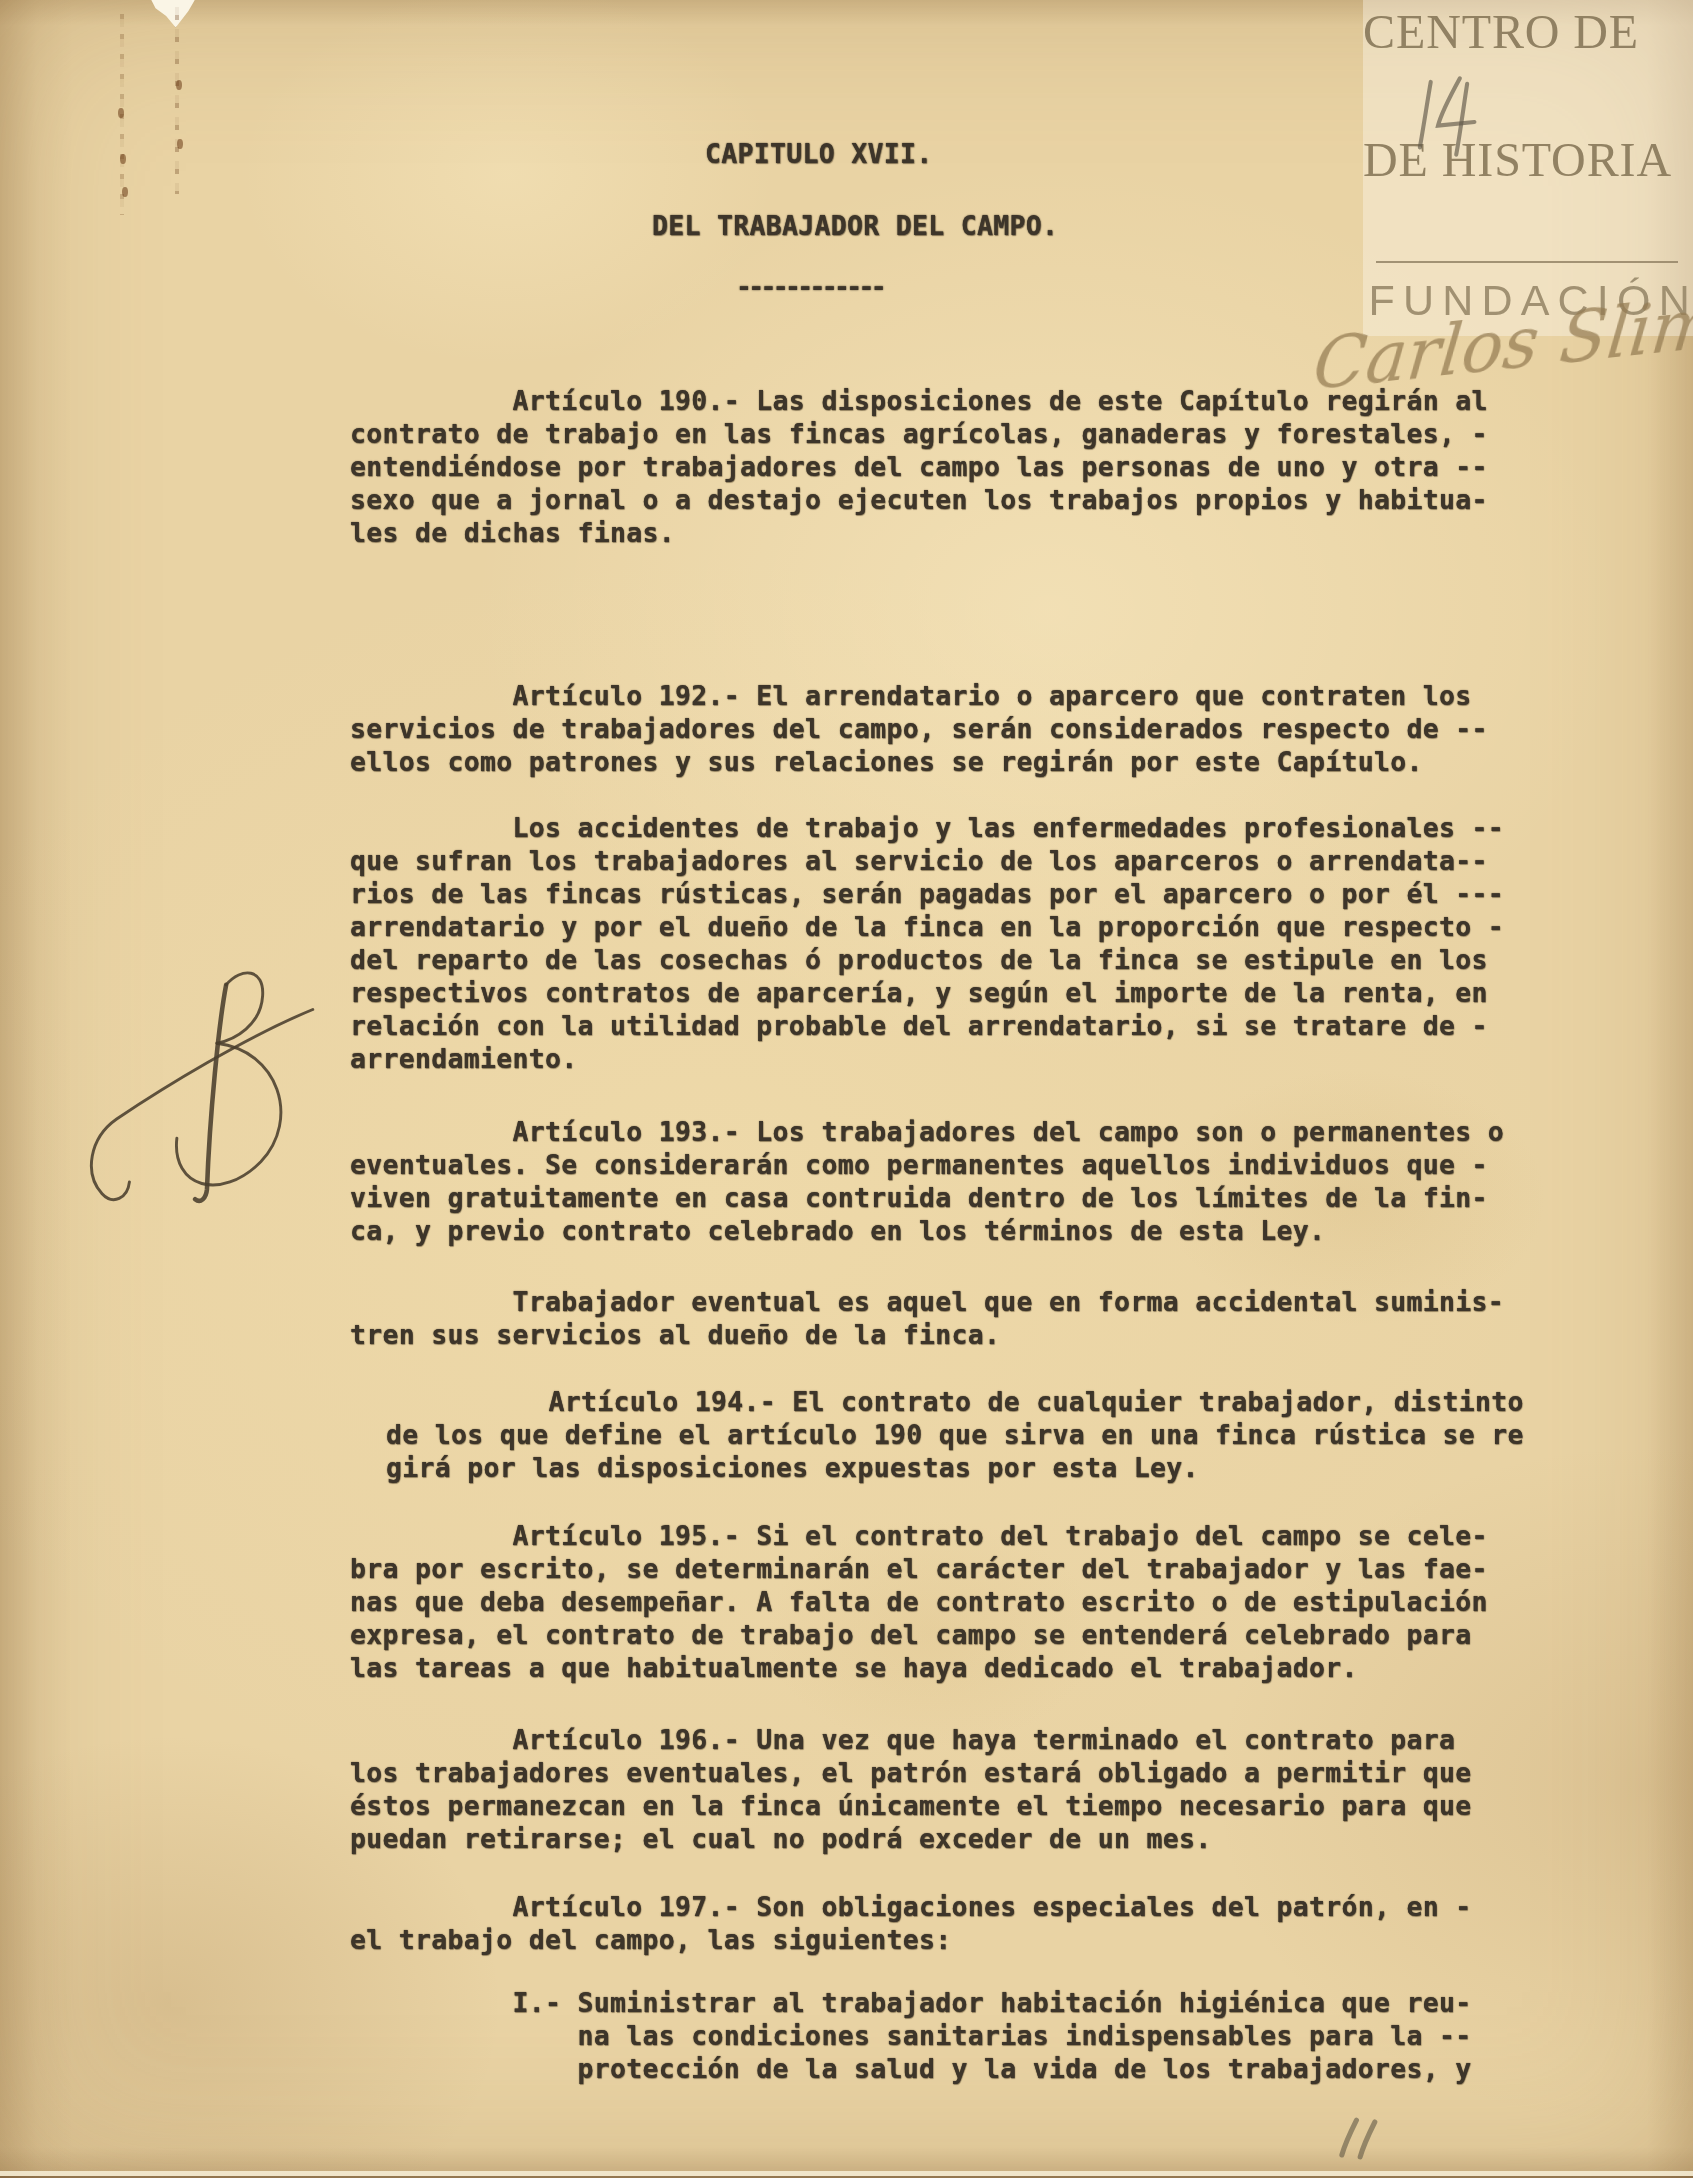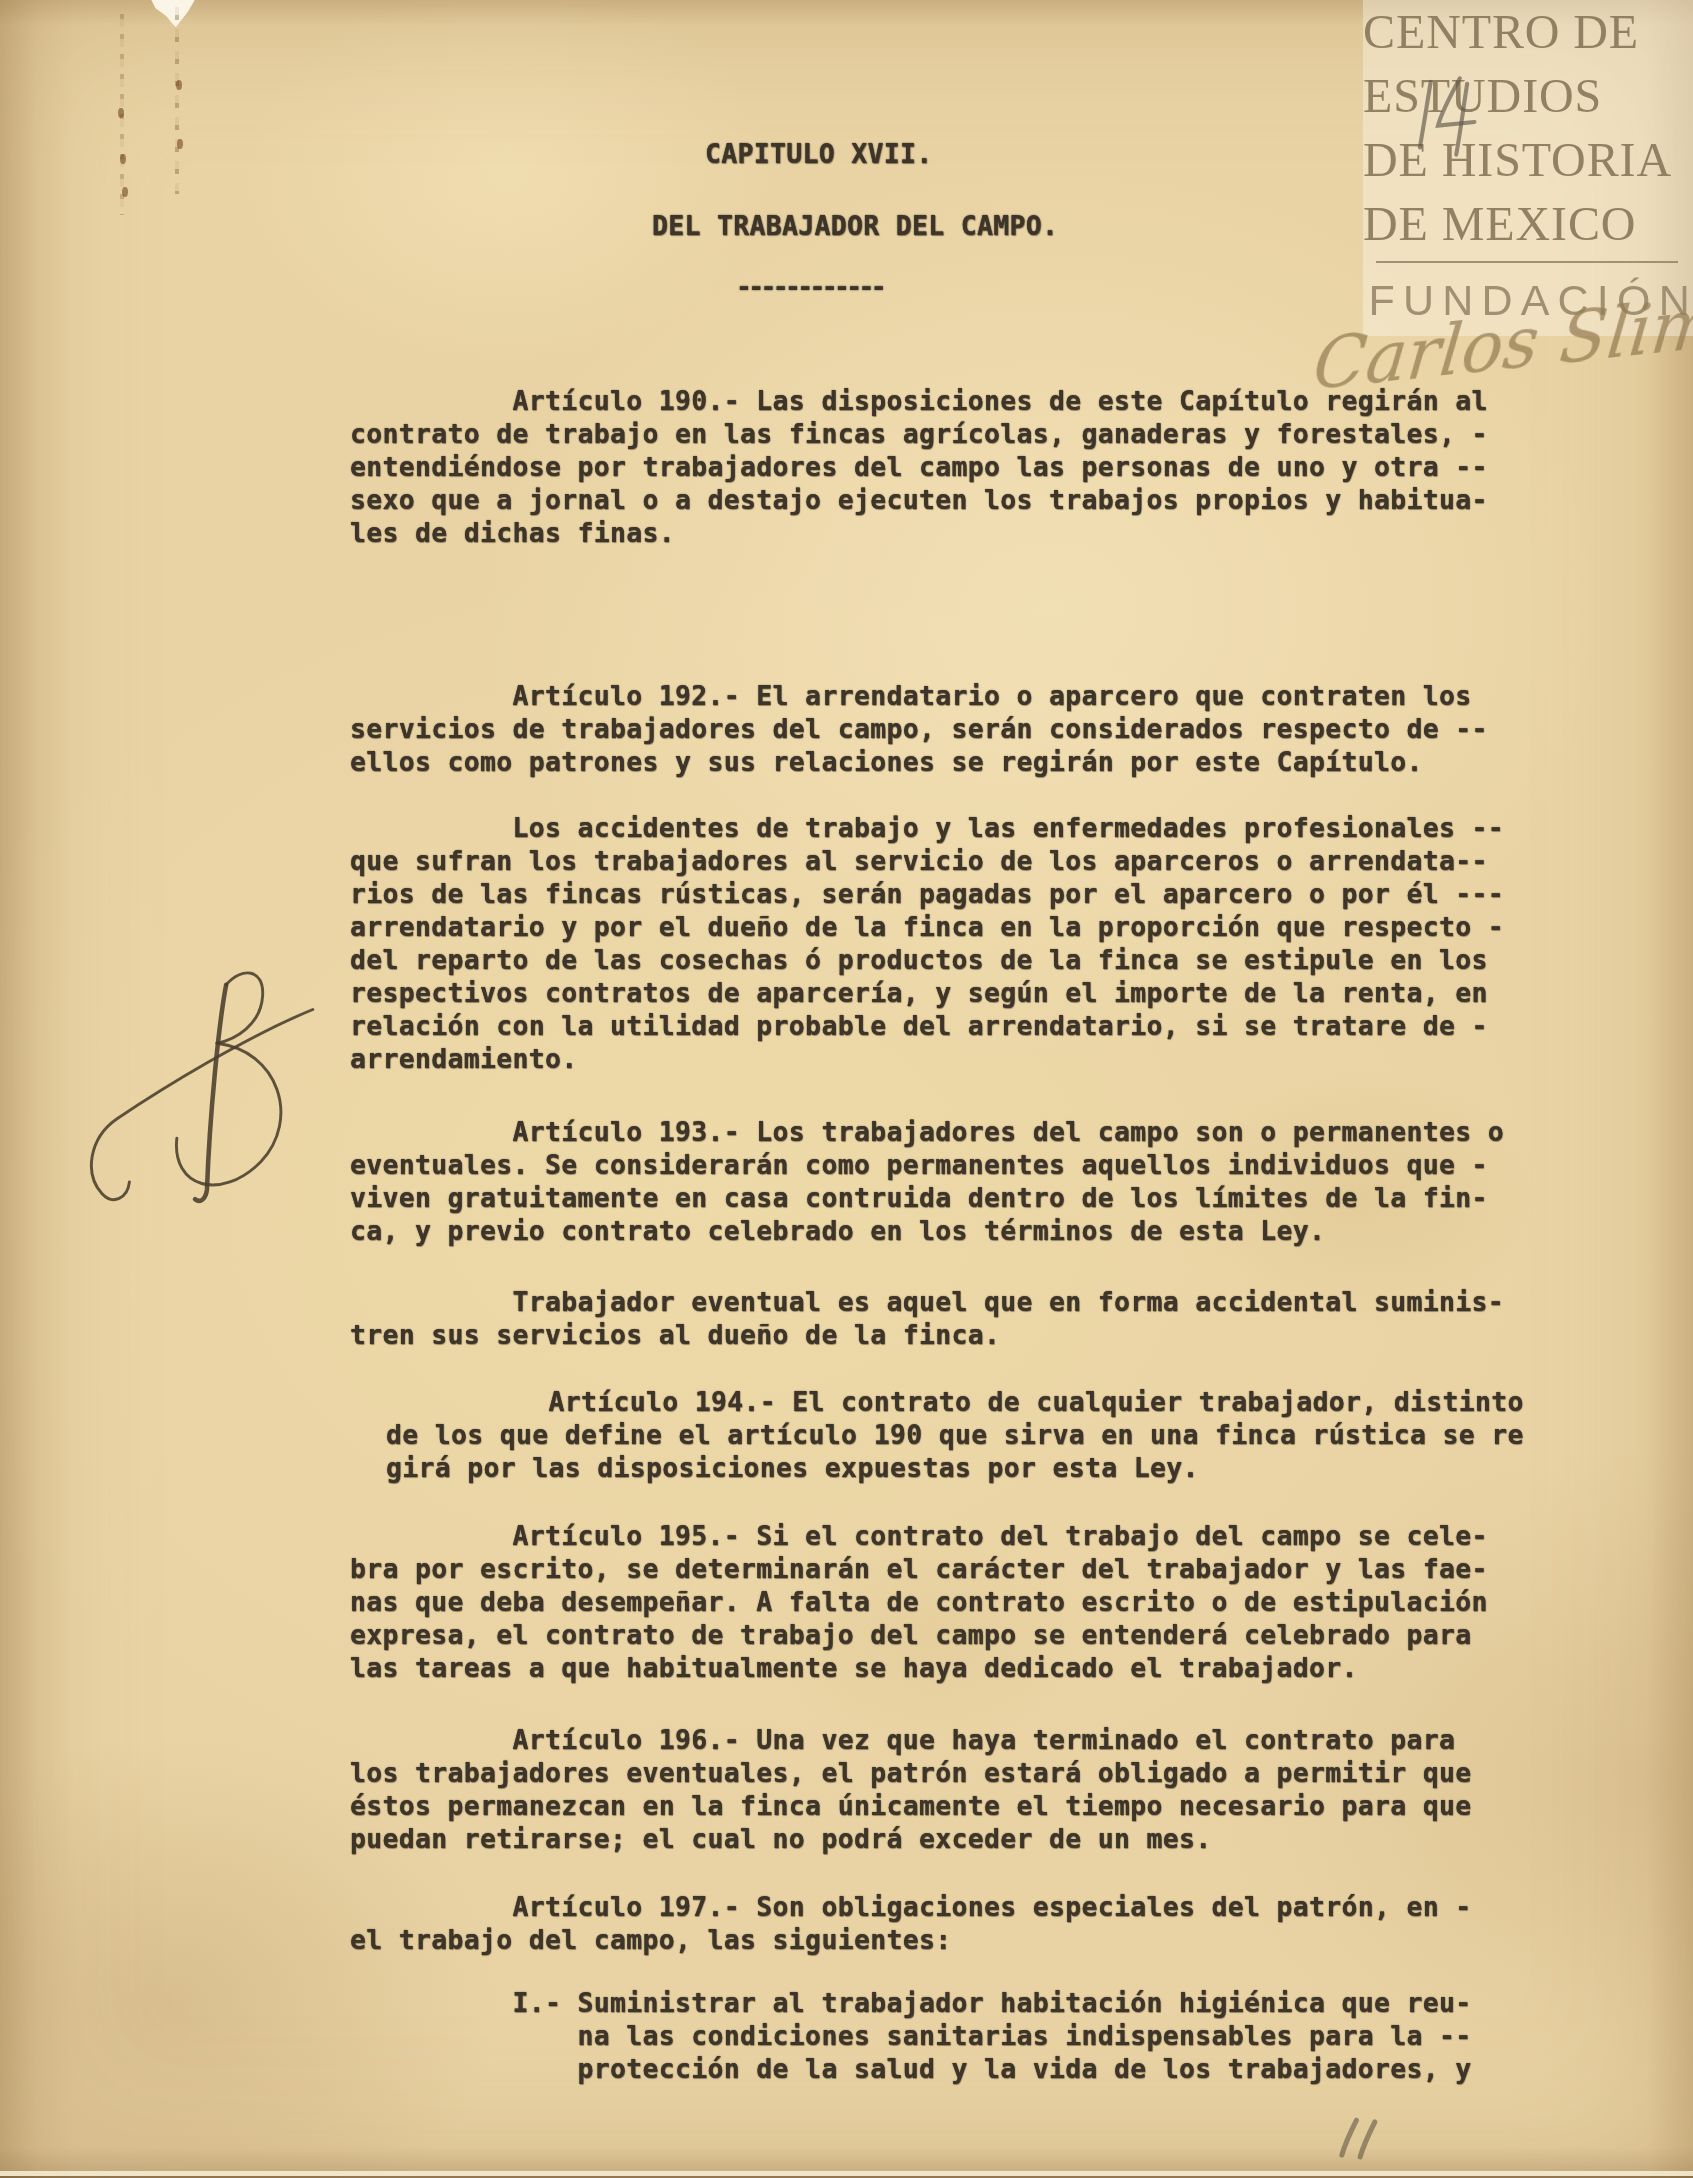--- a/index.html
+++ b/index.html
@@ -95,23 +95,21 @@
   <div class="crease crease-a"></div>
   <div class="crease crease-b"></div>
   <div class="crease-dot" style="left:118px;top:108px;"></div>
   <div class="crease-dot" style="left:120px;top:154px;"></div>
   <div class="crease-dot" style="left:122px;top:187px;"></div>
   <div class="crease-dot" style="left:176px;top:80px;"></div>
   <div class="crease-dot" style="left:177px;top:139px;"></div>
 
   <div class="wm-band">
     <div class="wm-line" style="top:3.7px;">CENTRO DE</div>
-    <div class="wm-line" style="top:68px;">ESTUDIOS</div>
     <div class="wm-line" style="top:132px;">DE HISTORIA</div>
-    <div class="wm-line" style="top:196px;">DE MEXICO</div>
     <div class="wm-rule"></div>
     <div class="wm-foundation">FUNDACIÓN</div>
   </div>
   <div class="wm-signature">Carlos Slim</div>
 
   <svg class="pencil" style="left:1403px;top:71px;" width="101" height="91" viewBox="0 0 110 100">
     <g fill="none" stroke="rgba(95,88,72,0.65)" stroke-width="4.5" stroke-linecap="round">
       <path d="M30,12 C26,35 22,62 18,84"></path>
       <path d="M62,8 C50,30 40,52 38,60 L78,56"></path>
       <path d="M70,14 C66,40 62,70 58,92"></path>

